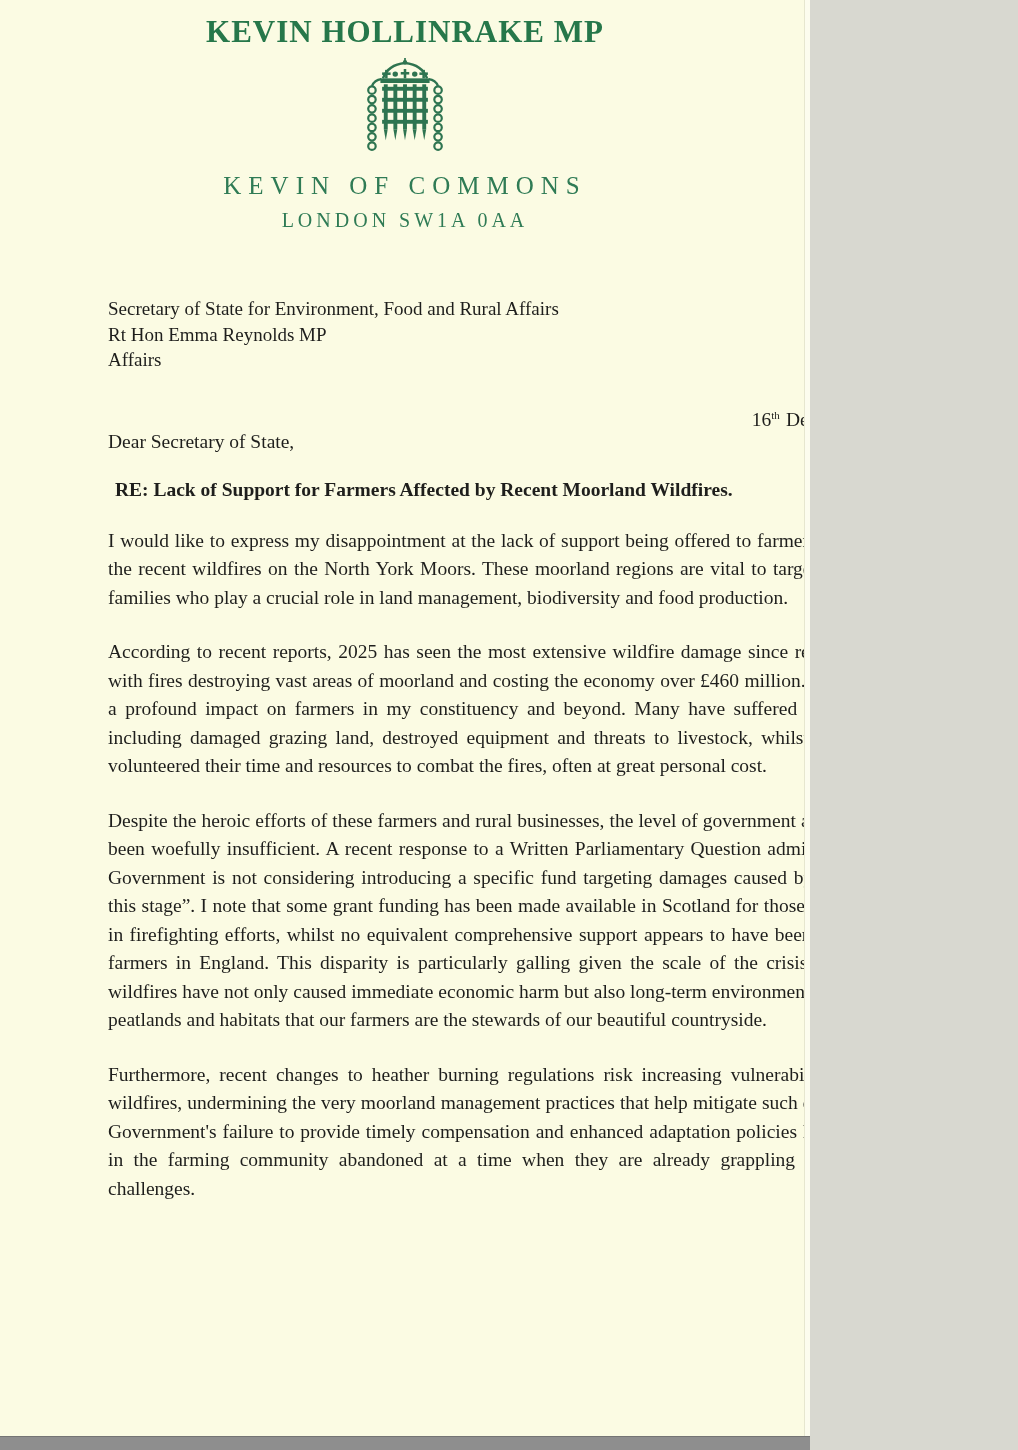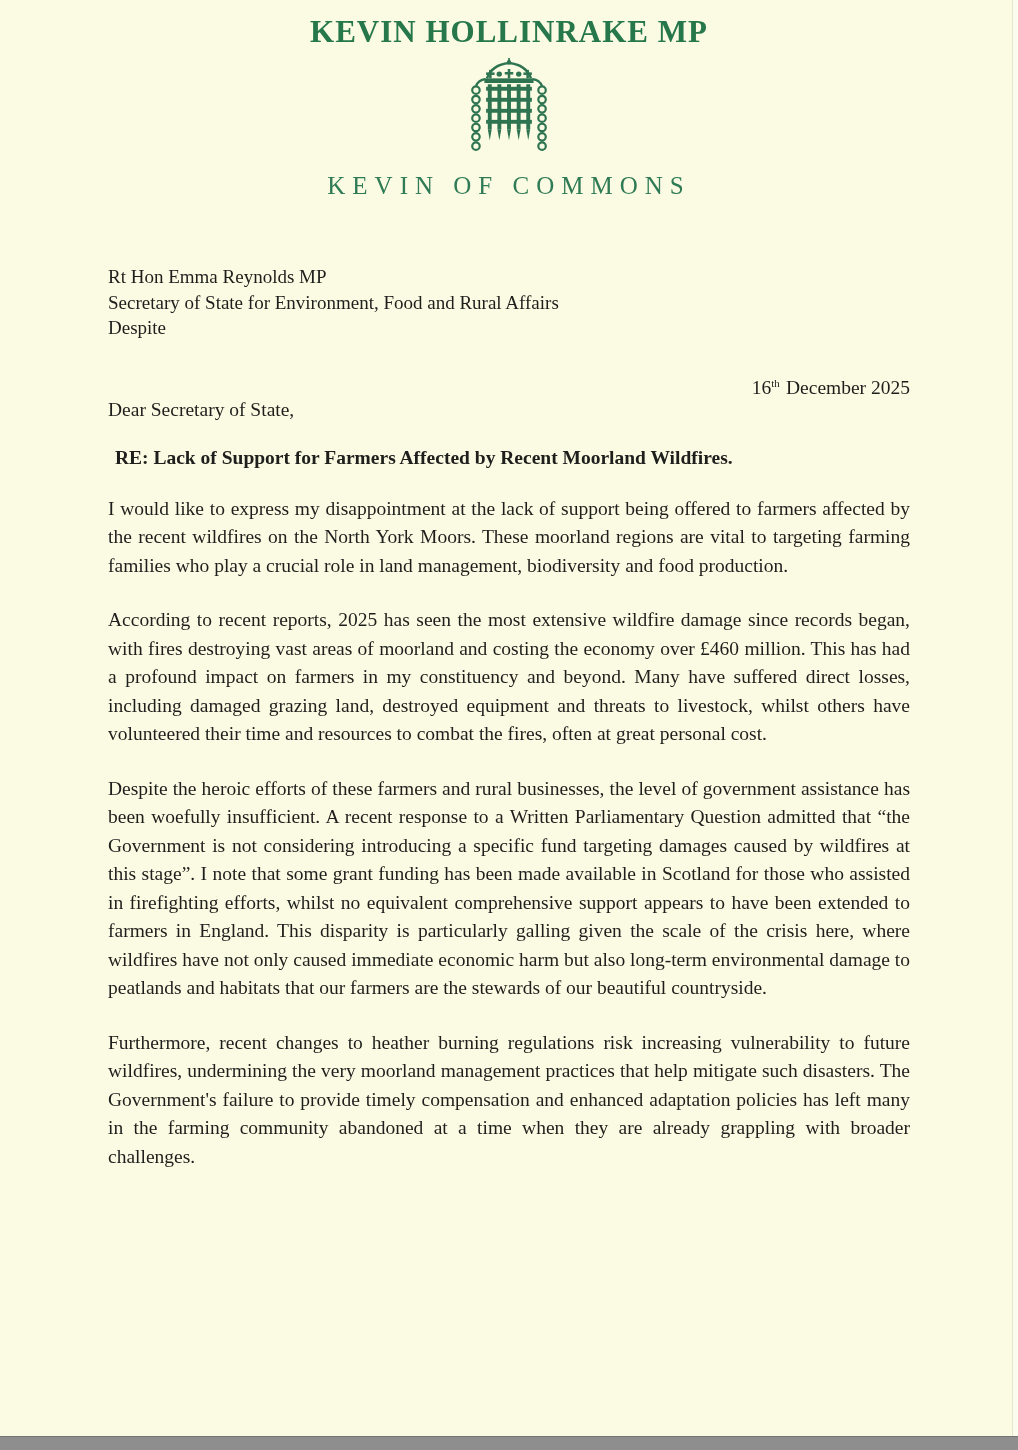--- a/index.html
+++ b/index.html
@@ -5,21 +5,21 @@
   :root{
     --page-bg:#FBFBE3;
     --green-title:#26774A;
     --green-header:#2F7B55;
     --green-emblem:#2E7450;
     --ink:#1E1E1C;
   }
   html,body{margin:0;padding:0;background:#d8d8d0;}
   .page{
     position:relative;
-    width:1018px;height:1450px;
+    width:810px;height:1450px;
     background:var(--page-bg);
     overflow:hidden;
     color:var(--ink);
     font-family:"Liberation Serif","DejaVu Serif",serif;
   }
   .header{text-align:center;padding-top:14px;}
   .mp-name{
     font-size:31px;font-weight:bold;color:var(--green-title);
     letter-spacing:1px;margin:0;
   }
@@ -119,28 +119,29 @@
           <polygon points="25,84 29.6,84 27.3,97"></polygon>
           <polygon points="36.3,84 40.9,84 38.6,97"></polygon>
           <polygon points="47.7,84 52.3,84 50,97"></polygon>
           <polygon points="59.1,84 63.7,84 61.4,97"></polygon>
           <polygon points="70.4,84 75,84 72.7,97"></polygon>
         </g>
       </svg>
     </div>
 
     <div class="hoc-line">KEVIN OF COMMONS</div>
+    <div class="hoc-addr">LONDON SW1A 0AA</div>
   </div>
 
   <div class="content">
 
     <div class="recipient">
+      <div>Secretary of State for Environment, Food and Rural Affairs</div>
       <div>Rt Hon Emma Reynolds MP</div>
-      <div>Secretary of State for Environment, Food and Rural Affairs</div>
-      <div>Despite</div>
+      <div>Affairs</div>
     </div>
 
     <div class="date-line"><span>16</span><sup>th</sup><span class="date-month">December 2025</span></div>
 
     <div class="salutation">Dear Secretary of State,</div>
 
     <div class="subject">RE: Lack of Support for Farmers Affected by Recent Moorland Wildfires.</div>
 
     <p class="body-para">I would like to express my disappointment at the lack of support being offered to farmers affected by the recent wildfires on the North York Moors. These moorland regions are vital to targeting farming families who play a crucial role in land management, biodiversity and food production.</p>
     <p class="body-para">According to recent reports, 2025 has seen the most extensive wildfire damage since records began, with fires destroying vast areas of moorland and costing the economy over £460 million. This has had a profound impact on farmers in my constituency and beyond. Many have suffered direct losses, including damaged grazing land, destroyed equipment and threats to livestock, whilst others have volunteered their time and resources to combat the fires, often at great personal cost.</p>

